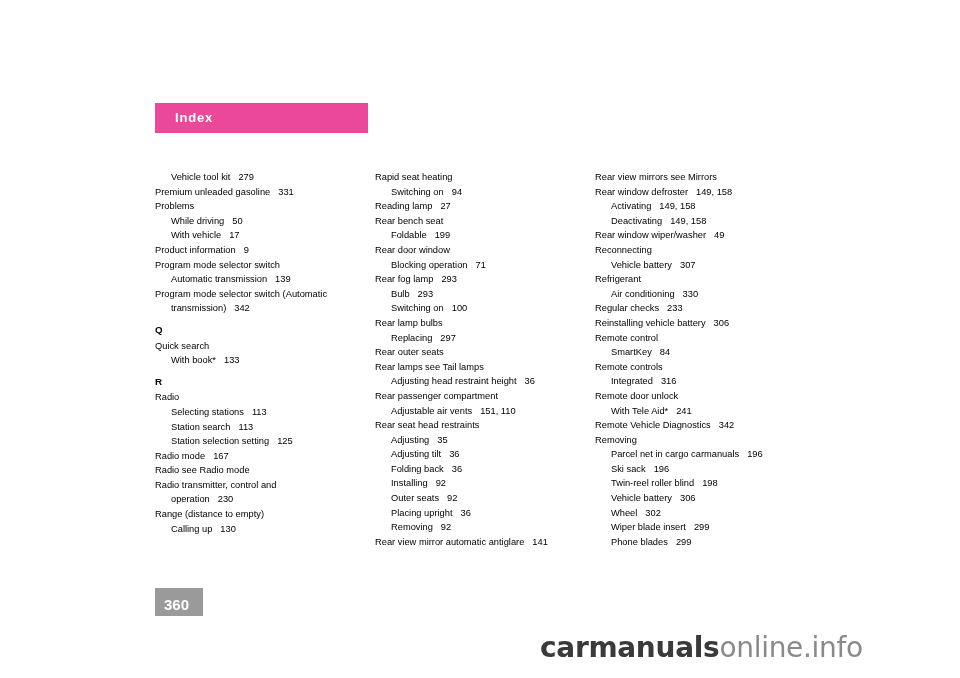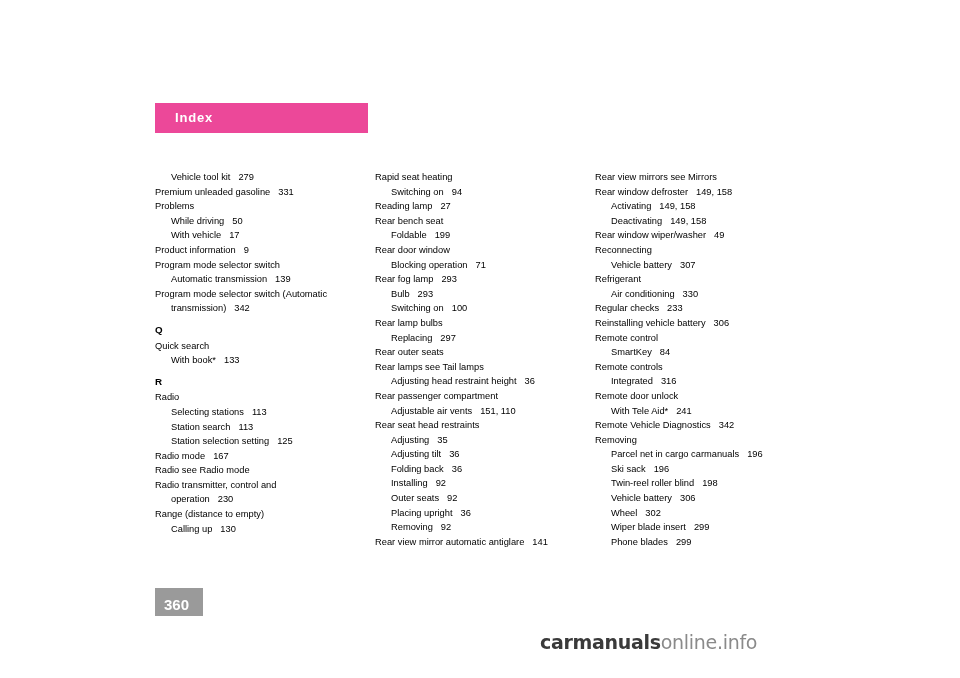--- a/index.html
+++ b/index.html
@@ -83,21 +83,21 @@
     padding-bottom: 1px;
   }
   .pg {
     padding-left: 8px;
   }
   
   .watermark {
     position: absolute;
     left: 540px;
     top: 631px;
-    font-size: 19px;
+    font-size: 28px;
     color: #555555;
     letter-spacing: -0.3px;
     font-family: "DejaVu Sans", sans-serif;
   }
   .watermark .bold { font-weight: bold; color: #3a3a3a; }
   .watermark .light { color: #8a8a8a; }
 </style>
 </head>
 <body>
 

